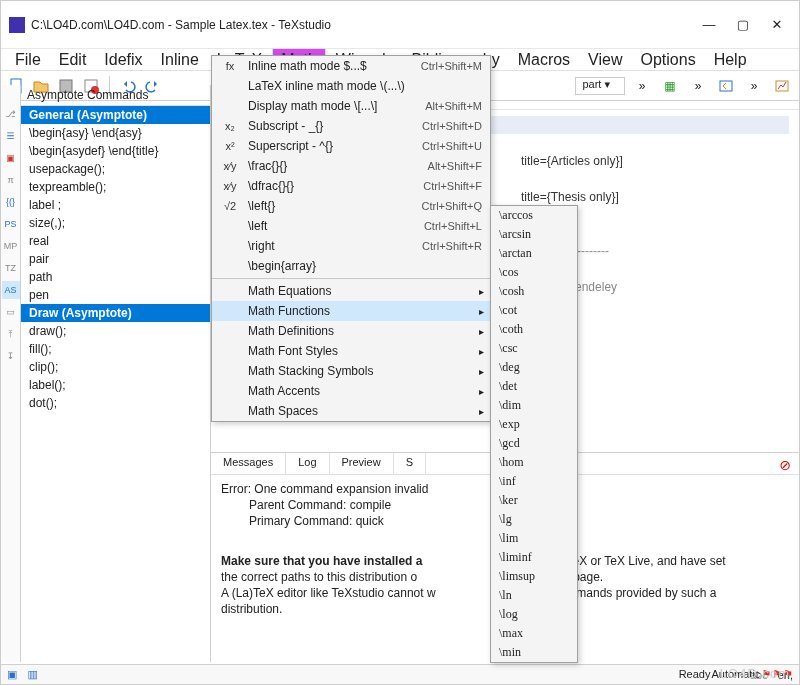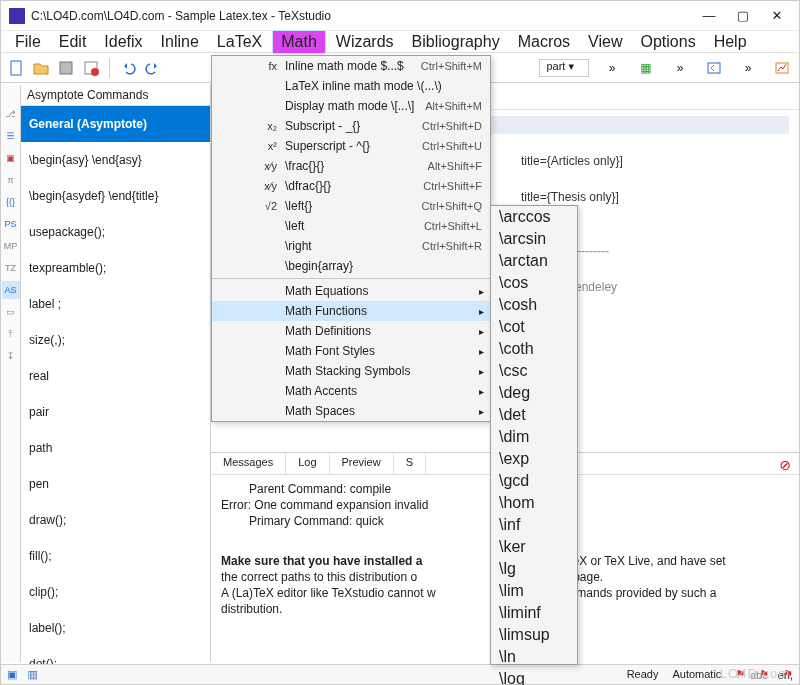--- a/index.html
+++ b/index.html
@@ -1,62 +1,62 @@
 <!DOCTYPE html>
 <html><head>
 <meta charset="utf-8">
 <style>
 * { box-sizing: border-box; margin: 0; padding: 0; font-family: "Segoe UI", Tahoma, sans-serif; }
 body { background: #f0f0f0; width: 800px; height: 685px; overflow: hidden; position: relative; font-size: 12px; color: #222; }
 .window { background: #fff; width: 800px; height: 685px; border: 1px solid #ccc; position: relative; }
-.titlebar { height: 30px; display: flex; align-items: center; padding: 0 8px; border-bottom: 1px solid #e8e8e8; }
+.titlebar { height: 48px; display: flex; align-items: center; padding: 0 8px; border-bottom: 1px solid #e8e8e8; }
 .titlebar .icon { width: 16px; height: 16px; background: #4030b0; margin-right: 6px; }
 .titlebar .title { flex: 1; font-size: 12px; }
 .win-controls { display: flex; gap: 18px; margin-right: 6px; }
 .win-controls span { width: 16px; text-align: center; font-size: 13px; cursor: default; }
 .menubar { height: 22px; display: flex; align-items: center; padding: 0 6px; gap: 2px; border-bottom: 1px solid #e0e0e0; }
 .menubar span { padding: 2px 8px; font-size: 16px; }
 .menubar span.active { background: #d946ef; border: 1px solid #cce4f7; }
 .toolbar { height: 30px; border-bottom: 1px solid #d0d0d0; display: flex; align-items: center; padding: 0 4px; gap: 3px; position: relative; }
 .tb-btn { width: 22px; height: 22px; display: flex; align-items: center; justify-content: center; border: 1px solid transparent; }
 .tb-sep { width: 1px; height: 20px; background: #d0d0d0; margin: 0 4px; }
-.tb-right { position: absolute; right: 6px; display: flex; align-items: center; gap: 12px; }
+.tb-right { position: absolute; right: 6px; display: flex; align-items: center; gap: 6px; }
 .tb-select { height: 18px; font-size: 11px; border: 1px solid #ccc; padding: 0 14px 0 6px; background: #fff; }
 .content { position: absolute; top: 84px; left: 0; right: 0; bottom: 22px; display: flex; }
 .left-iconbar { width: 20px; border-right: 1px solid #d0d0d0; background: #fafafa; display: flex; flex-direction: column; padding-top: 20px; gap: 4px; align-items: center; }
 .left-iconbar div { width: 18px; height: 18px; font-size: 9px; text-align: center; line-height: 18px; }
 .cmds-panel { width: 190px; border-right: 1px solid #d0d0d0; }
 .cmds-header { padding: 3px 6px; font-size: 12px; border-bottom: 1px solid #e0e0e0; }
 .cmds-list { }
-.cmds-list div { padding: 11px 8px; font-size: 12px; white-space: nowrap; overflow: hidden; }
+.cmds-list div { padding: 2px 8px; font-size: 12px; white-space: nowrap; overflow: hidden; }
 .cmds-list .group { background: #0078d7; color: #fff; font-weight: bold; }
 .main-area { flex: 1; position: relative; }
 .editor-tabs { height: 24px; display: flex; align-items: center; padding-left: 4px; }
 .editor-tab { padding: 3px 22px 3px 8px; border: 1px solid #d0d0d0; border-bottom: none; position: relative; font-size: 11px; }
 .editor-tab .close { position: absolute; right: 4px; top: 2px; font-size: 11px; }
 .editor-body { position: absolute; top: 24px; left: 0; right: 0; bottom: 210px; padding: 6px 10px; font-family: Consolas, monospace; font-size: 12px; line-height: 18px; color: #333; background: #fff; border-top: 1px solid #e4e4e4; }
 .editor-body .hlline { background: #e8ecf6; }
 .messages-panel { position: absolute; left: 0; right: 0; bottom: 0; height: 210px; border-top: 1px solid #d0d0d0; background: #fff; }
 .msg-tabs { height: 22px; display: flex; border-bottom: 1px solid #e0e0e0; }
 .msg-tabs span { padding: 3px 12px; font-size: 11px; border-right: 1px solid #e0e0e0; }
 .msg-body { padding: 6px 10px; font-size: 12px; line-height: 16px; }
 .msg-err-close { position: absolute; right: 8px; top: 4px; color: #d00; font-size: 14px; }
 .statusbar { position: absolute; bottom: 0; left: 0; right: 0; height: 20px; border-top: 1px solid #d0d0d0; background: #f8f8f8; display: flex; align-items: center; padding: 0 6px; font-size: 11px; gap: 10px; }
-.sb-right { position: absolute; right: 6px; display: flex; gap: 14px; }
+.sb-right { position: absolute; right: 6px; display: flex; gap: 1px; }
 .dropdown { position: absolute; background: #f4f4f4; border: 1px solid #a0a0a0; box-shadow: 2px 2px 6px rgba(0,0,0,.2); z-index: 50; }
 .dd-math { left: 210px; top: 54px; width: 280px; }
 .dd-row { display: flex; align-items: center; padding: 3px 8px; font-size: 12px; gap: 8px; position: relative; }
 .dd-row.hover { background: #cfe8fb; }
-.dd-icon { width: 20px; text-align: right; font-size: 11px; color: #333; margin-left: 37px; }
+.dd-icon { width: 20px; text-align: center; font-size: 11px; color: #333; }
 .dd-label { flex: 1; }
 .dd-sc { color: #555; font-size: 11px; }
 .dd-arrow { position: absolute; right: 6px; font-size: 10px; }
 .dd-sep { height: 1px; background: #c8c8c8; margin: 2px 0; }
 .dd-sub { left: 489px; top: 204px; width: 88px; max-height: 460px; }
-.dd-sub .dd-row { padding: 2px 8px; font-size: 16px; font-family: Liberation Sans, sans-serif; }
+.dd-sub .dd-row { padding: 2px 8px; font-size: 12px; font-family: Liberation Serif, serif; }
 .watermark { position: absolute; bottom: 4px; right: 10px; color: #ccc; font-size: 13px; letter-spacing: 1px; pointer-events: none; z-index: 200; }
 </style>
 </head>
 <body>
 
 <div class="window">
 
   <div class="titlebar">
     <div class="icon"></div>
     <div class="title">C:\LO4D.com\LO4D.com - Sample Latex.tex - TeXstudio</div>
@@ -161,20 +161,21 @@
           <div>\begin{asy} \end{asy}</div>
           <div>\begin{asydef} \end{title}</div>
           <div>usepackage();</div>
           <div>texpreamble();</div>
           <div>label ;</div>
           <div>size(,);</div>
           <div>real</div>
           <div>pair</div>
           <div>path</div>
           <div>pen</div>
+          <div class="group">Draw (Asymptote)</div>
           <div>draw();</div>
           <div>fill();</div>
           <div>clip();</div>
           <div>label();</div>
           <div>dot();</div>
         </div>
     </div>
 
     <div class="main-area">
       <div class="editor-tabs">
@@ -197,22 +198,22 @@
 
       <div class="messages-panel">
         <div class="msg-tabs">
           <span>Messages</span>
           <span>Log</span>
           <span>Preview</span>
           <span>S</span>
         </div>
         <span class="msg-err-close">⊘</span>
         <div class="msg-body">
+          <div>Error: One command expansion invalid</div>
           <div style="padding-left:28px">Parent Command: compile</div>
-          <div>Error: One command expansion invalid</div>
           <div style="padding-left:28px">Primary Command: quick</div>
           <div style="height:24px"></div>
           <div><b>Make sure that you have installed a</b>&nbsp;&nbsp;&nbsp;&nbsp;&nbsp;&nbsp;&nbsp;&nbsp;&nbsp;&nbsp;&nbsp;&nbsp;&nbsp;&nbsp;&nbsp;&nbsp;&nbsp;&nbsp;&nbsp;&nbsp;&nbsp;&nbsp;&nbsp;&nbsp;&nbsp;<span>on e.g. MiKTeX or TeX Live, and have set</span></div>
           <div><span>the correct paths to this distribution o</span>&nbsp;&nbsp;&nbsp;&nbsp;&nbsp;&nbsp;&nbsp;&nbsp;&nbsp;&nbsp;&nbsp;&nbsp;&nbsp;&nbsp;&nbsp;&nbsp;&nbsp;&nbsp;&nbsp;&nbsp;&nbsp;&nbsp;&nbsp;&nbsp;&nbsp;&nbsp;&nbsp;&nbsp;&nbsp;<span>nfiguration page.</span></div>
           <div><span>A (La)TeX editor like TeXstudio cannot w</span>&nbsp;&nbsp;&nbsp;&nbsp;&nbsp;&nbsp;&nbsp;&nbsp;&nbsp;&nbsp;&nbsp;&nbsp;&nbsp;&nbsp;&nbsp;&nbsp;&nbsp;&nbsp;&nbsp;&nbsp;&nbsp;&nbsp;&nbsp;<span>La)TeX commands provided by such a</span></div>
           <div>distribution.</div>
         </div>
       </div>
     </div>
   </div>

